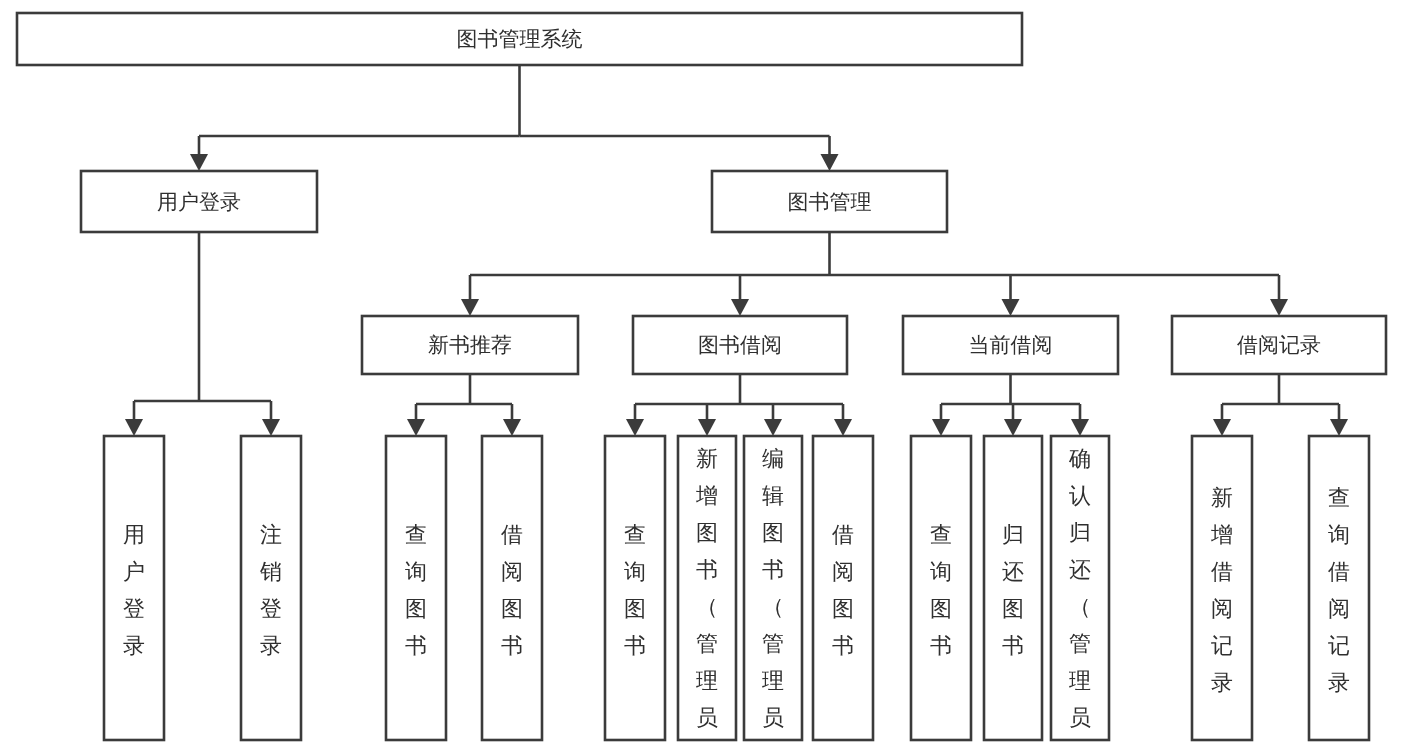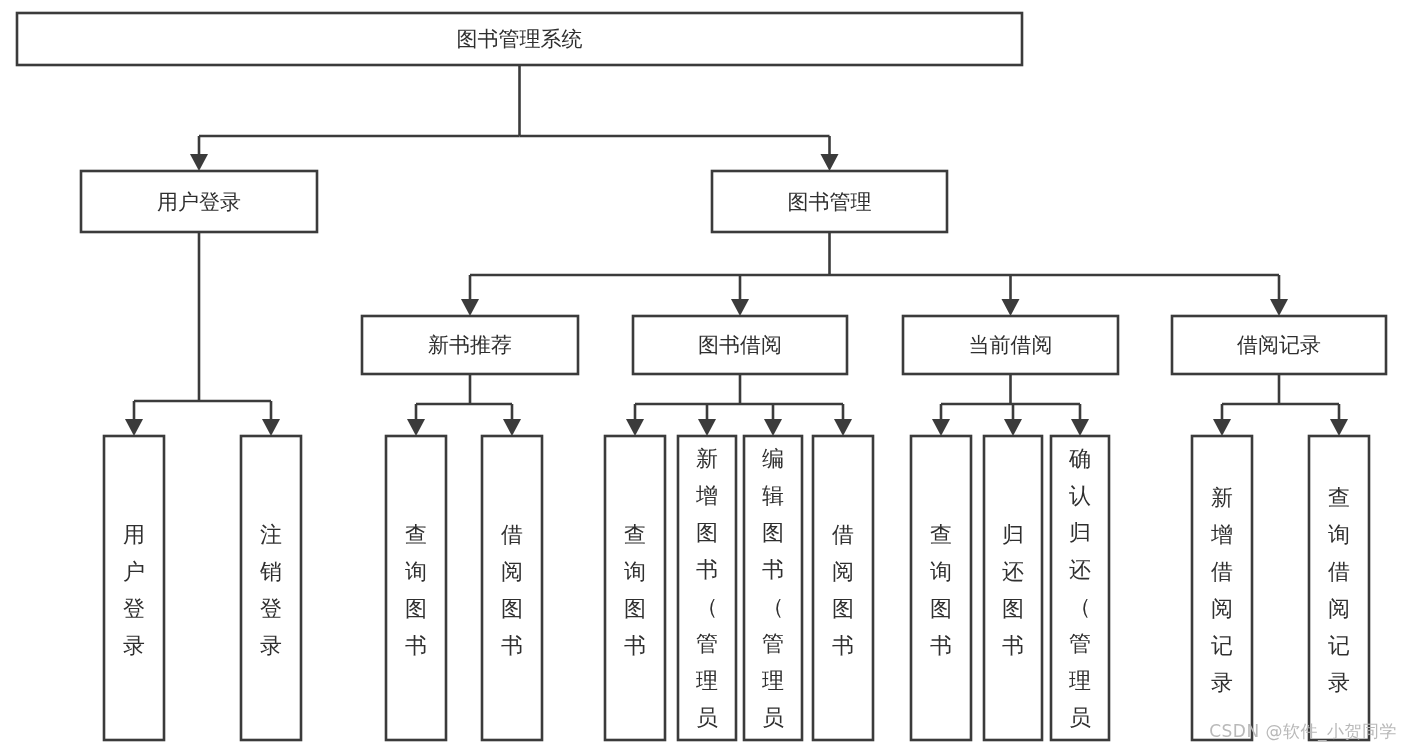--- a/index.html
+++ b/index.html
@@ -202,14 +202,13 @@
         <g>
           <rect x="1192" y="436" width="60" height="304" class="node-rect"></rect>
           <text x="1222" class="node-label-vertical" y="505.12"><tspan x="1222" dy="0">新</tspan><tspan x="1222" dy="37">增</tspan><tspan x="1222" dy="37">借</tspan><tspan x="1222" dy="37">阅</tspan><tspan x="1222" dy="37">记</tspan><tspan x="1222" dy="37">录</tspan></text>
         </g>
         <g>
           <rect x="1309" y="436" width="60" height="304" class="node-rect"></rect>
           <text x="1339" class="node-label-vertical" y="505.12"><tspan x="1339" dy="0">查</tspan><tspan x="1339" dy="37">询</tspan><tspan x="1339" dy="37">借</tspan><tspan x="1339" dy="37">阅</tspan><tspan x="1339" dy="37">记</tspan><tspan x="1339" dy="37">录</tspan></text>
         </g>
       </g>
   </svg>
-  <div class="watermark-text">CSDN @软件_小贺同学</div>
 </div>
 
 </body></html>

